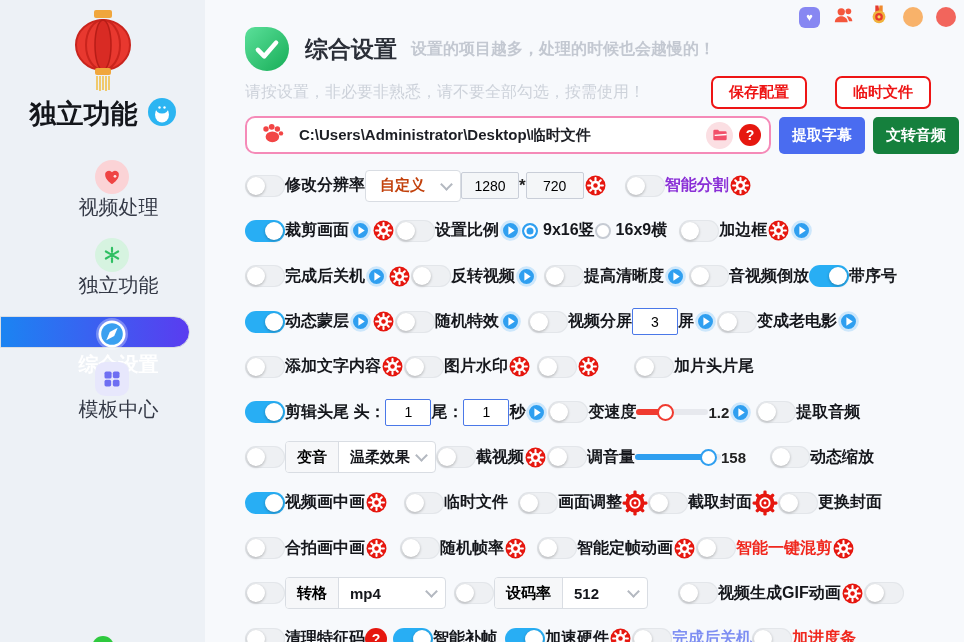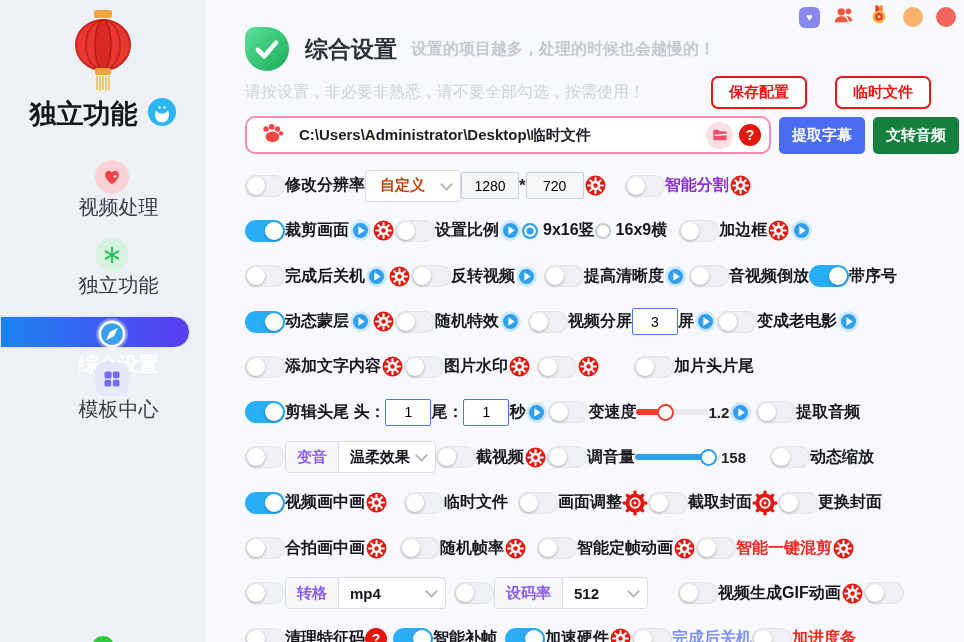--- a/index.html
+++ b/index.html
@@ -66,21 +66,21 @@
     font-weight:800;display:inline-flex;align-items:center;justify-content:center;
     font-size:14px;flex:none;cursor:pointer;}
   .num{height:27px;border:1px solid #c9ced8;background:#f4f6f8;text-align:center;
     font-size:14px;border-radius:2px;font-family:inherit;box-sizing:border-box;flex:none;}
   .num.nblue{border-color:#4a78e8;background:#fff;}
   .sel,.combo{display:inline-flex;align-items:center;border:1px solid #d9dde3;
     border-radius:4px;background:#fff;height:32px;flex:none;cursor:pointer;box-sizing:border-box;}
   .sel .sv{flex:1;text-align:center;font-size:15px;font-weight:600;color:#c2410c;}
   .chev{width:7px;height:7px;border-left:2px solid #b3b8c0;border-bottom:2px solid #b3b8c0;
     transform:rotate(-45deg);margin:0 9px 3px 3px;flex:none;}
-  .combo-l{padding:0 11px;font-size:15px;font-weight:600;color:#8b5cf6;height:100%;
+  .combo-l{padding:0 11px;font-size:15px;font-weight:600;color:#000000;height:100%;
     display:inline-flex;align-items:center;border-right:1px solid #d9dde3;background:#f6f7f9;
     border-radius:3px 0 0 3px;}
   .combo-v{padding:0 4px 0 11px;font-size:15px;font-weight:600;color:#15171c;}
   .radioitem{display:inline-flex;align-items:center;gap:5px;flex:none;cursor:pointer;}
   .radio{width:16px;height:16px;border-radius:50%;border:2px solid #c6cbd3;background:#fff;
     box-sizing:border-box;flex:none;}
   .radio.ron{border-color:#2f9ff0;background:#2f9ff0;box-shadow:inset 0 0 0 2.5px #fff;}
   .slider{position:relative;height:6px;border-radius:3px;background:#e7e9ee;flex:none;}
   .slider .fill{position:absolute;left:0;top:0;height:100%;border-radius:3px;}
   .sknob{position:absolute;top:-5px;width:13px;height:13px;border-radius:50%;background:#fff;

